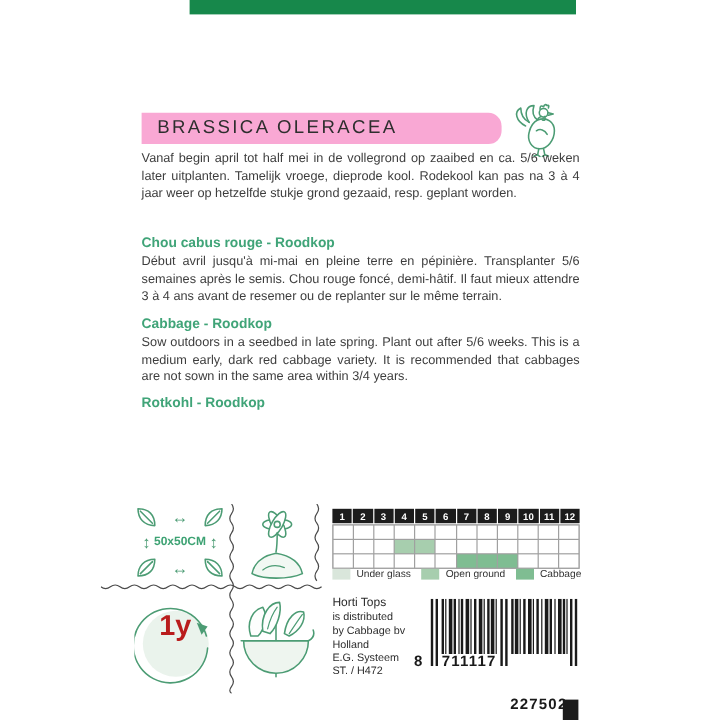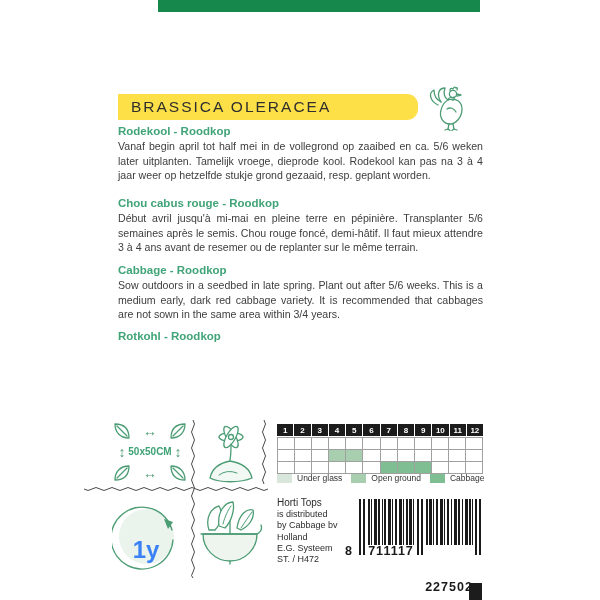--- a/index.html
+++ b/index.html
@@ -4,21 +4,21 @@
 <style>
   html,body{margin:0;padding:0;background:#ffffff;}
   body{width:600px;height:600px;position:relative;overflow:hidden;
        font-family:"Liberation Sans",sans-serif;color:#3d3d3d;}
   .abs{position:absolute;}
 
   
   .green-bar{left:158px;top:0;width:322px;height:12px;background:#17884b;}
 
   
-  .species-band{left:118px;top:94px;width:300px;height:26px;background:#fde047;
+  .species-band{left:118px;top:94px;width:300px;height:26px;background:#f9a8d4;
       border-radius:0 11px 11px 0;display:flex;align-items:center;}
   .species-band span{padding-left:13px;font-size:15.5px;letter-spacing:2px;color:#2e2e2e;}
 
   .rooster{left:426px;top:84px;}
 
   
   .section{left:118px;width:365px;}
   .section h2{margin:0 0 2px 0;font-size:11.5px;font-weight:bold;color:#40a478;}
   .section p{margin:0;font-size:10.6px;line-height:14.6px;text-align:justify;color:#3d3d3d;}
   .s1{top:125px;} .s2{top:197px;} .s3{top:264px;} .s4{top:330px;}
@@ -27,22 +27,22 @@
   .spacing-icon{left:111px;top:420px;width:78px;height:64px;display:grid;
       grid-template-columns:22px 34px 22px;grid-template-rows:22px 20px 22px;}
   .spacing-icon>div{display:flex;align-items:center;justify-content:center;}
   .arrow{color:#4c9c74;font-size:14px;font-weight:bold;line-height:1;}
   .space-label{text-align:center;color:#3da273;font-weight:bold;font-size:10px;line-height:10px;}
   .leaf-tl svg{transform:scaleX(-1);} .leaf-bl svg{transform:scale(-1,-1);} .leaf-br svg{transform:scaleY(-1);}
 
   .flower-icon{left:203px;top:420px;}
   .oneyear-icon{left:112px;top:502px;width:68px;height:68px;}
   .oneyear-icon .fill{position:absolute;left:7px;top:7px;width:55px;height:55px;border-radius:50%;background:#eaf3ec;}
-  .oneyear-icon .lbl{position:absolute;left:0;top:34px;width:68px;text-align:center;
-      font-size:24px;font-weight:bold;color:#3b82f6;}
+  .oneyear-icon .lbl{position:absolute;left:0;top:6px;width:68px;text-align:center;
+      font-size:24px;font-weight:bold;color:#b91c1c;}
   .bowl-icon{left:199px;top:498px;}
 
   .wavy{stroke:#4a4a4a;stroke-width:1;fill:none;}
   .div-v1{left:189px;top:420px;} .div-v2{left:260px;top:420px;} .div-h1{left:84px;top:485px;}
 
   
   .cal-head-grid{left:277px;top:424px;width:206px;height:12px;display:grid;
       grid-template-columns:repeat(12,1fr);gap:1px;}
   .cal-head{background:#1c1c1c;color:#fff;font-size:8px;font-weight:bold;
       display:flex;align-items:center;justify-content:center;}
@@ -90,21 +90,20 @@
       <path d="M31 10 L35 11 L31 12"></path>
       <path d="M28 13 Q29 17 26 16"></path>
       <path d="M25 13 C23 14 22 15 22 16"></path>
       <path d="M23 40 L22 45 M27 40 L28 45"></path>
       <path d="M22 45 L19 46 M22 45 L24 46.5 M28 45 L31 46 M28 45 L26 46.5"></path>
     </g>
   </svg>
 </div>
 
 <section class="abs section s1">
-  <h2>Rodekool - Roodkop</h2>
   <p>Vanaf begin april tot half mei in de vollegrond op zaaibed en ca. 5/6 weken later uitplanten. Tamelijk vroege, dieprode kool. Rodekool kan pas na 3 à 4 jaar weer op hetzelfde stukje grond gezaaid, resp. geplant worden.</p>
 </section>
 
 <section class="abs section s2">
   <h2>Chou cabus rouge - Roodkop</h2>
   <p>Début avril jusqu'à mi-mai en pleine terre en pépinière. Transplanter 5/6 semaines après le semis. Chou rouge foncé, demi-hâtif. Il faut mieux attendre 3 à 4 ans avant de resemer ou de replanter sur le même terrain.</p>
 </section>
 
 <section class="abs section s3">
   <h2>Cabbage - Roodkop</h2>

